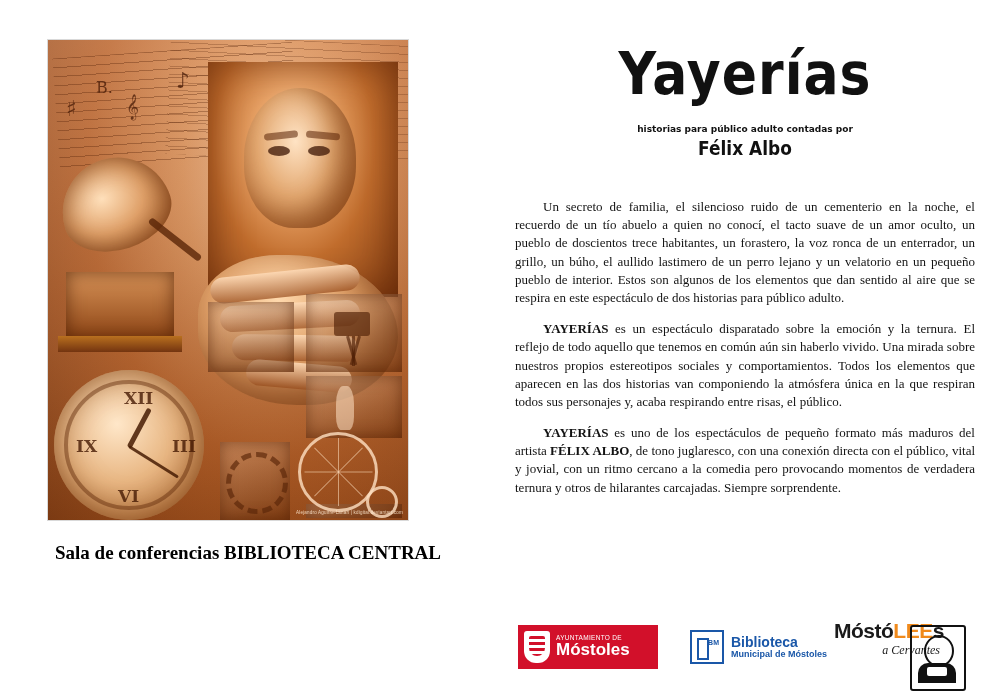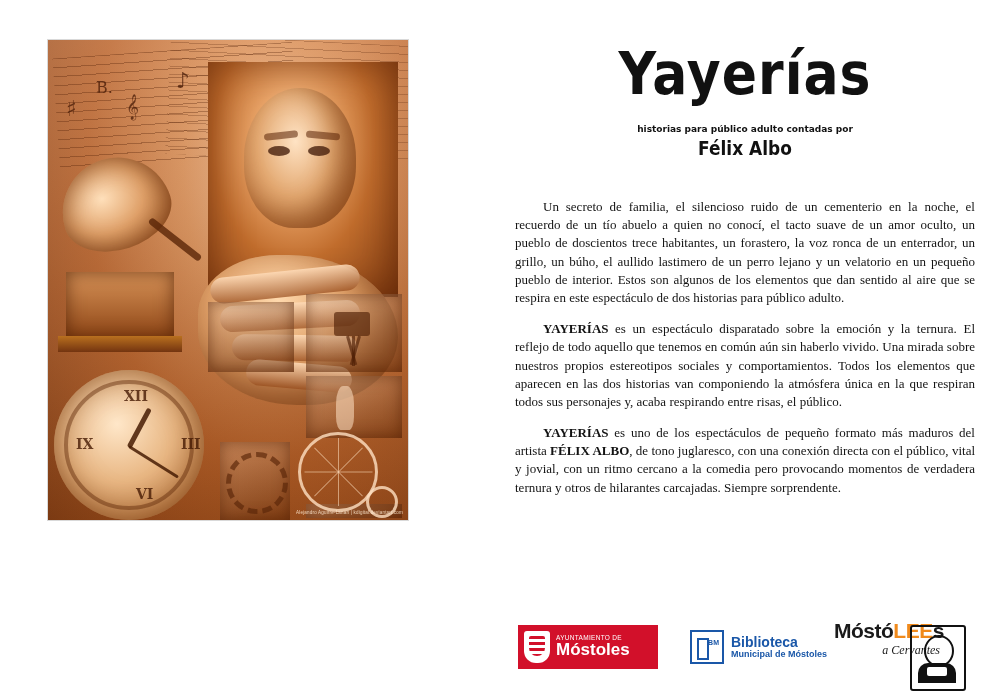--- a/index.html
+++ b/index.html
@@ -191,21 +191,21 @@
   }
   .collage .clock-hand {
     position: absolute;
     background: rgba(70,28,4,0.85);
     transform-origin: 0% 50%;
     border-radius: 3px;
   }
   .collage .roman {
     position: absolute;
     font-family: "DejaVu Serif", serif;
-    font-size: 14px;
+    font-size: 17px;
     color: rgba(70,26,4,0.8);
     font-weight: bold;
   }
 
   
   .collage .bike-big {
     position: absolute;
     left: 250px;
     top: 392px;
     width: 74px;
@@ -554,22 +554,22 @@
       </div>
       <div class="vignette v2"></div>
       <div class="figure"></div>
       <div class="vignette v4"></div>
       <div class="gears"></div>
       <div class="vignette v3"></div>
 
       <div class="clock">
         <div class="clock-ring"></div>
         <div class="roman" style="left:70px; top:18px;">XII</div>
-        <div class="roman" style="left:127px; top:66px;">III</div>
-        <div class="roman" style="left:82px; top:116px;">VI</div>
+        <div class="roman" style="left:118px; top:66px;">III</div>
+        <div class="roman" style="left:64px; top:116px;">VI</div>
         <div class="roman" style="left:22px; top:66px;">IX</div>
         <div class="clock-hand" style="left:75px; top:75px; width:44px; height:5px; transform:rotate(-62deg);"></div>
         <div class="clock-hand" style="left:75px; top:75px; width:58px; height:3px; transform:rotate(32deg);"></div>
       </div>
 
       <div class="bike-big">
         <div class="spoke" style="transform:rotate(0deg);"></div>
         <div class="spoke" style="transform:rotate(45deg);"></div>
         <div class="spoke" style="transform:rotate(90deg);"></div>
         <div class="spoke" style="transform:rotate(135deg);"></div>
@@ -577,20 +577,21 @@
         <div class="spoke" style="transform:rotate(225deg);"></div>
         <div class="spoke" style="transform:rotate(270deg);"></div>
         <div class="spoke" style="transform:rotate(315deg);"></div>
       </div>
       <div class="bike-small"></div>
 
       <div class="credit">Alejandro Aguirre-Lanari | kdigital.deviantart.com</div>
     </div>
 
     <div class="event-lines">
+      <div class="event-place">Sala de conferencias BIBLIOTECA CENTRAL</div>
     </div>
   </div>
 
   <div class="right-col">
     <div class="title-block">
       <div class="show-title">Yayerías</div>
       <div class="subtitle-small">historias para público adulto contadas por</div>
       <div class="artist-name">Félix Albo</div>
     </div>
 

